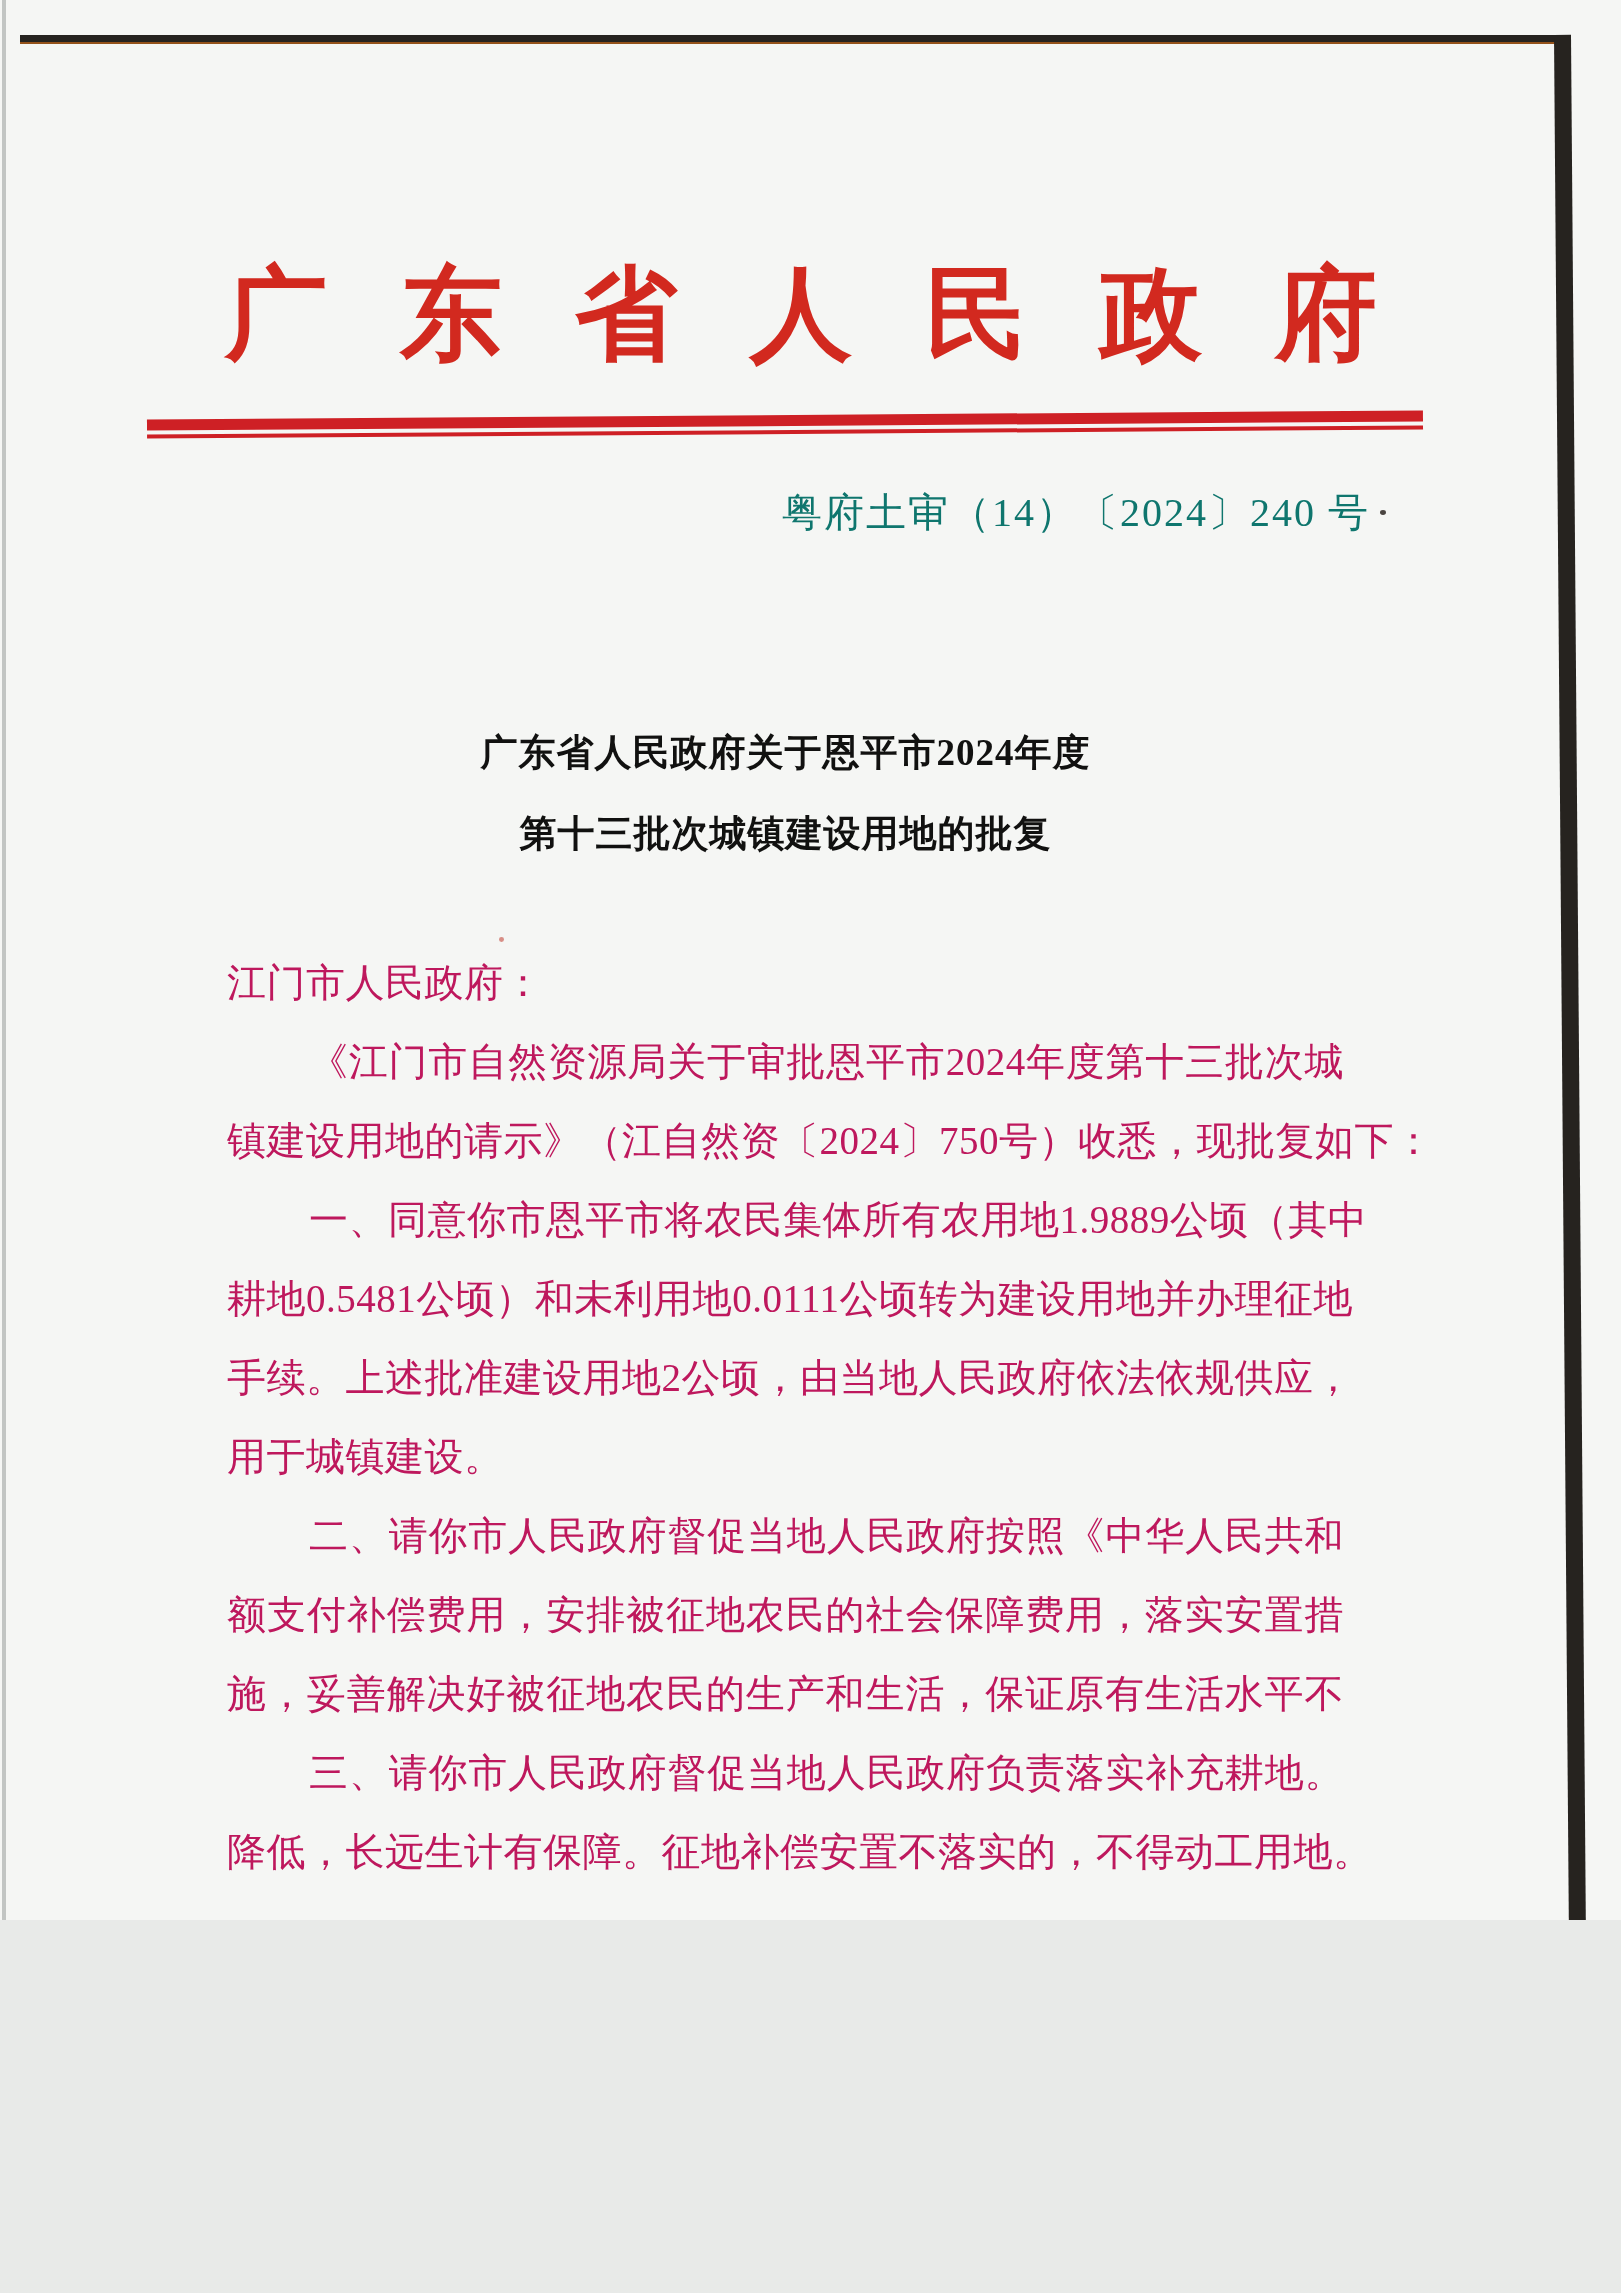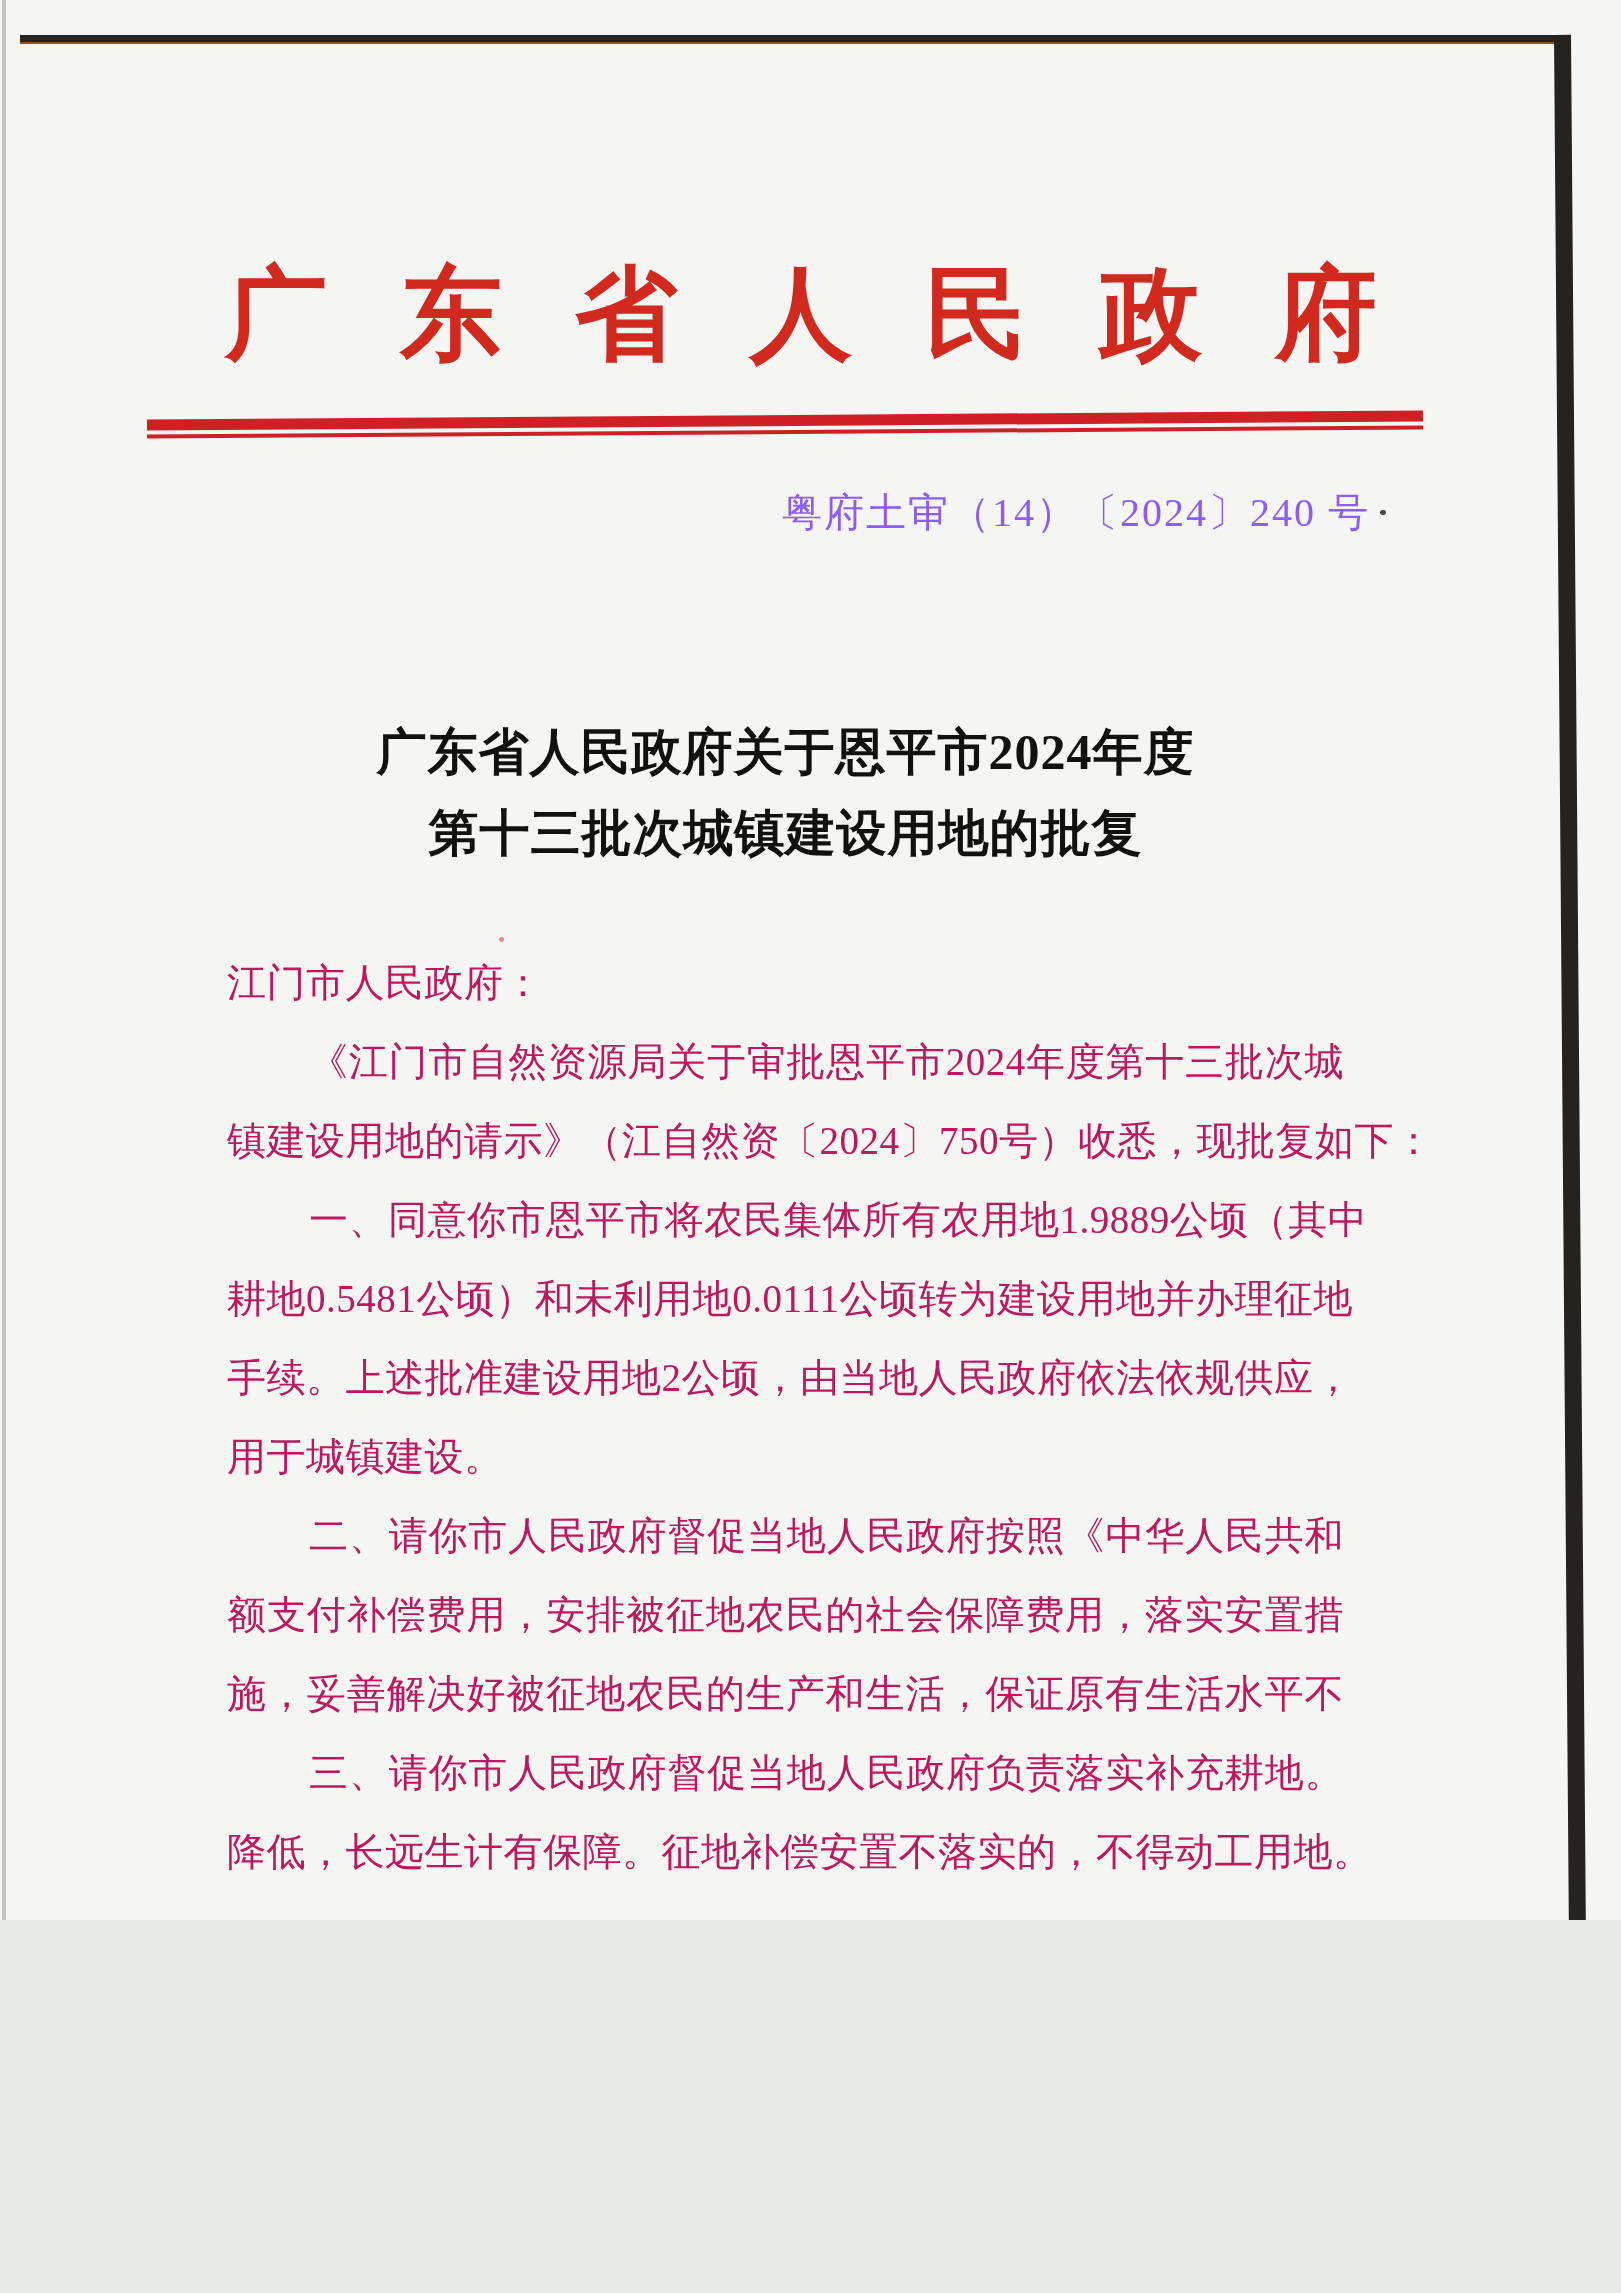--- a/index.html
+++ b/index.html
@@ -62,30 +62,30 @@
   }
   .head-sep .thin {
     position: absolute; left: 0; top: 14.7px;
     width: 100%; height: 3.9px; background: #ce2025;
   }
   
   .doc-number {
     position: absolute; left: 782px; top: 490px;
     font-size: 40px; line-height: 45px;
     letter-spacing: 2px;
-    color: #8b5cf6;
+    color: #0f766e;
     white-space: nowrap;
     text-align: right;
   }
   
   .doc-title {
     position: absolute; left: 227px; top: 712px;
     width: 1117px;
     text-align: center;
-    font-size: 50px; line-height: 81px;
+    font-size: 37px; line-height: 81px;
     font-weight: bold;
     color: #111110;
     letter-spacing: 1px;
   }
   
   .body-block {
     position: absolute; left: 227px; top: 943px;
     width: 1117px;
     font-size: 39px;
     color: #be185d;

